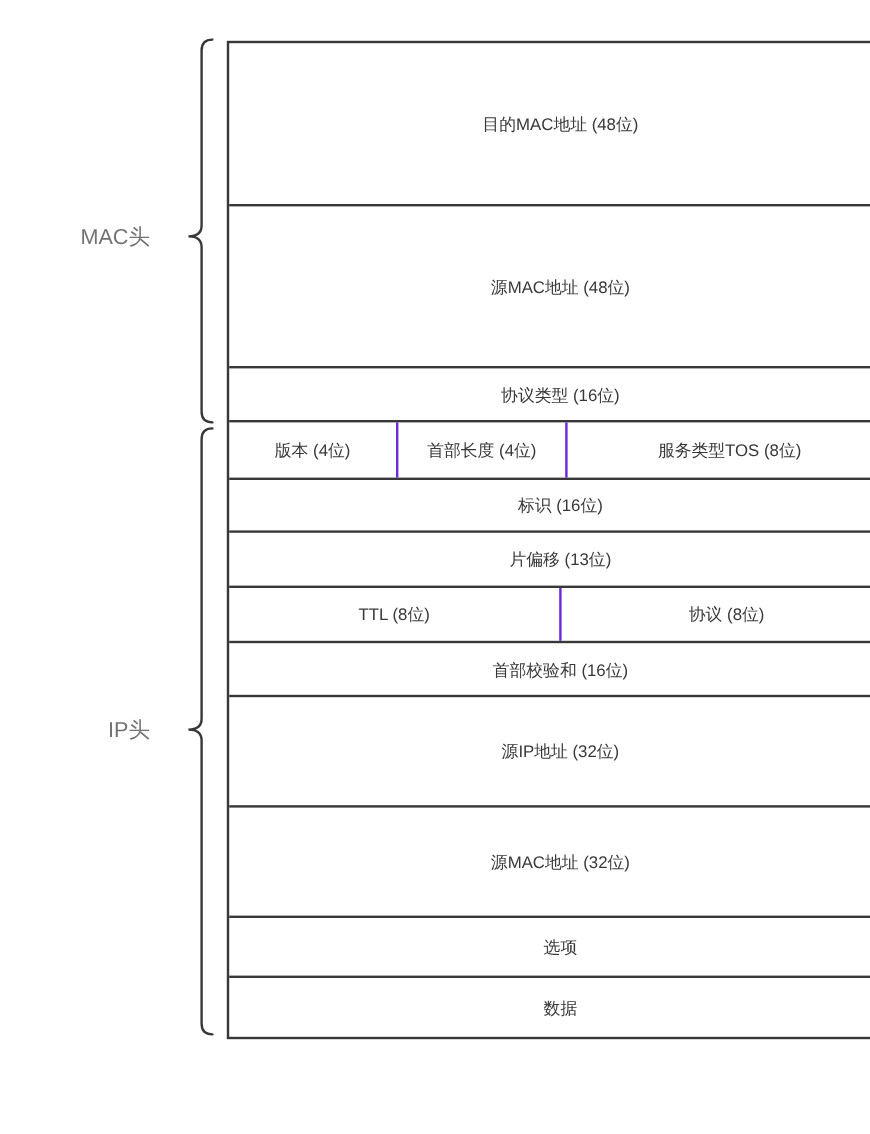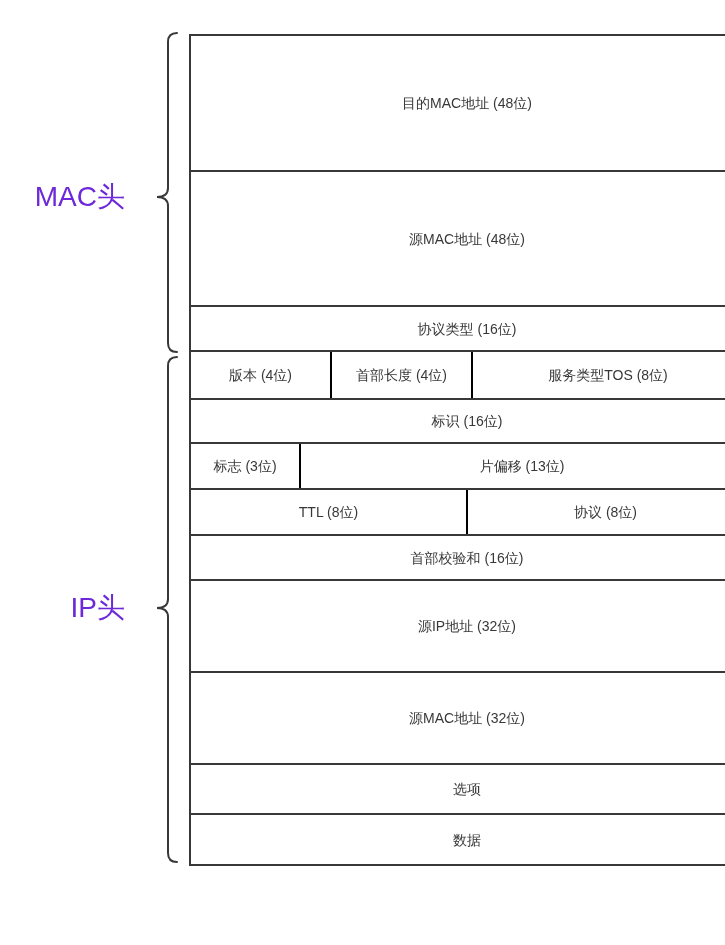--- a/index.html
+++ b/index.html
@@ -16,23 +16,23 @@
     color: #383838;
     overflow: hidden;
   }
 
   
   .side-label {
     position: absolute;
     left: 18px;
     width: 107px;
     text-align: right;
-    font-size: 28px;
+    font-size: 18px;
     line-height: 32px;
-    color: #6d28d9;
+    color: #737373;
     white-space: nowrap;
   }
   .side-label.mac { top: 181px; }
   .side-label.ip  { top: 592px; }
 
   
   .brace-layer {
     position: absolute;
     left: 0;
     top: 0;
@@ -65,21 +65,21 @@
   .cell {
     box-sizing: border-box;
     flex: 1 1 0;
     display: flex;
     align-items: center;
     justify-content: center;
     text-align: center;
     font-size: 14px;
     line-height: 18px;
     color: #383838;
-    border-right: 2px solid #000000;
+    border-right: 2px solid #6d28d9;
     padding: 2px 4px;
   }
   .cell:last-child { border-right: none; }
 
   
   .h-xl1 { height: 136px; }  
   .h-xl2 { height: 135px; }  
   .h-s1  { height: 45px; }
   .h-s2  { height: 48px; }
   .h-s3  { height: 47px; }
@@ -131,21 +131,20 @@
       <div class="cell w4">首部长度 (4位)</div>
       <div class="cell w8">服务类型TOS (8位)</div>
     </div>
 
 
     <div class="row h-s4">
       <div class="cell">标识 (16位)</div>
     </div>
 
     <div class="row h-s5">
-      <div class="cell w3">标志 (3位)</div>
       <div class="cell w13">片偏移 (13位)</div>
     </div>
 
     <div class="row h-s6">
       <div class="cell w1">TTL (8位)</div>
       <div class="cell w1">协议 (8位)</div>
     </div>
 
     <div class="row h-s7">
       <div class="cell">首部校验和 (16位)</div>

